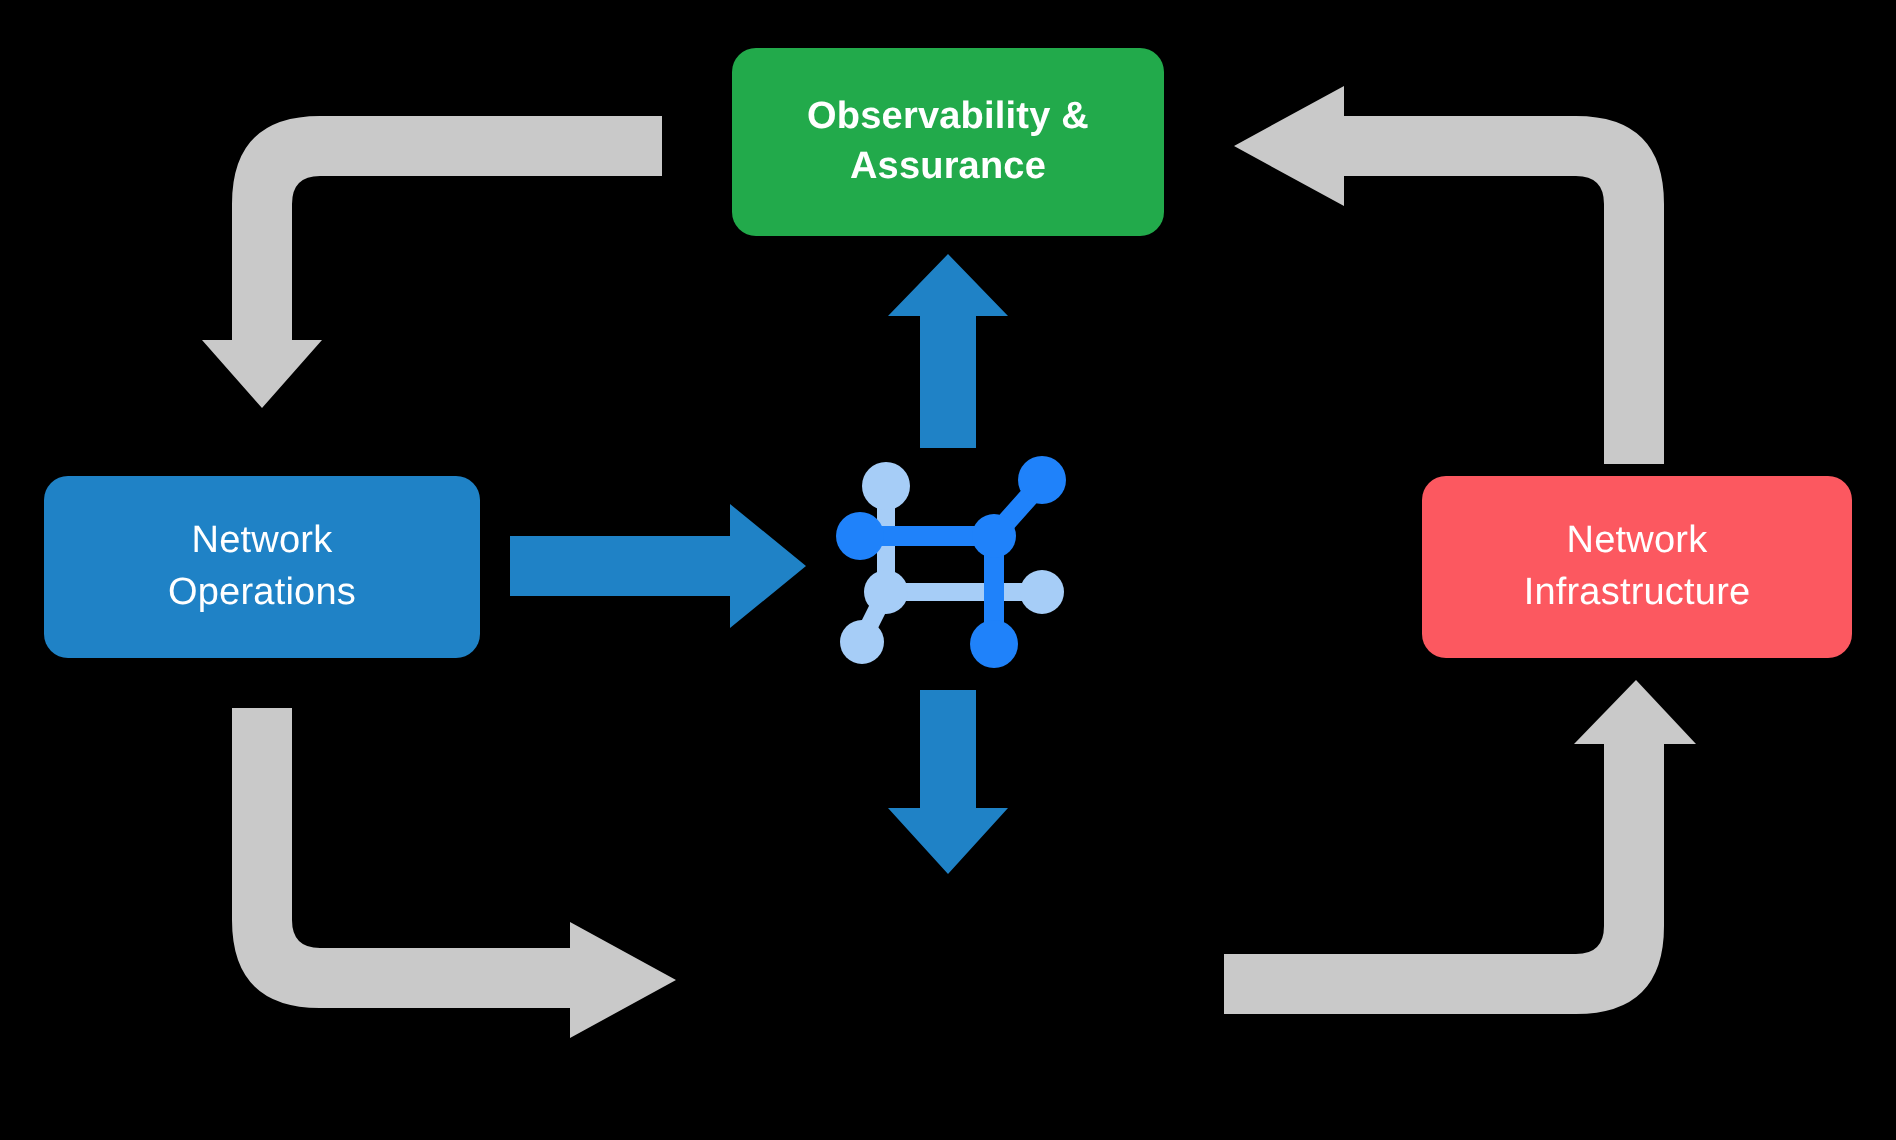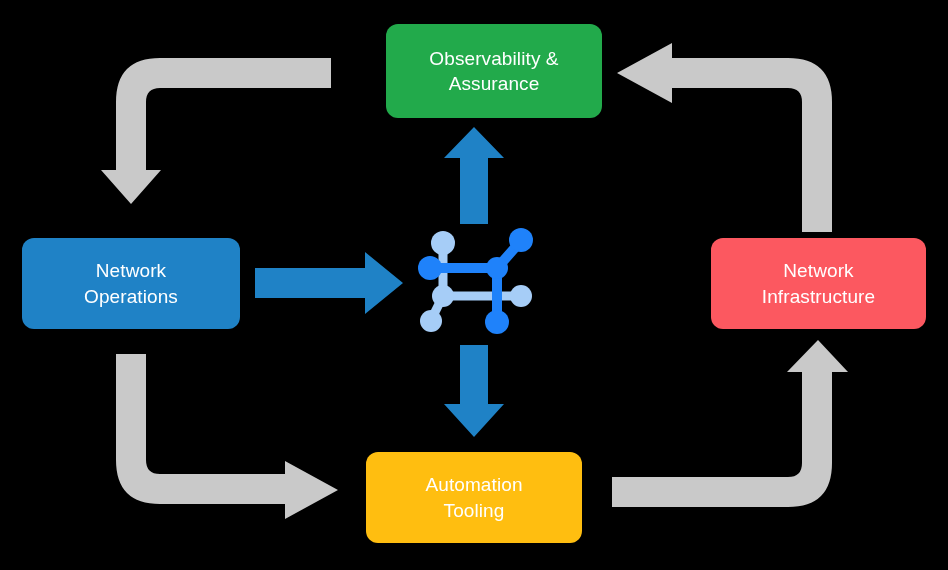--- a/index.html
+++ b/index.html
@@ -35,21 +35,21 @@
     color: #ffffff;
     font-size: 19px;
     line-height: 1.32;
     font-weight: 400;
     letter-spacing: 0.1px;
     box-sizing: border-box;
     padding: 4px 10px;
     white-space: pre-line;
   }
   #box-observability {
-    left: 386px; top: 24px; width: 216px; height: 94px;
+    left: 366px; top: 24px; width: 216px; height: 94px; font-weight: bold;
   }
   #box-network-operations {
     left: 22px; top: 238px; width: 218px; height: 91px;
   }
   #box-network-infrastructure {
     left: 711px; top: 238px; width: 215px; height: 91px;
   }
   #box-automation-tooling {
     left: 366px; top: 452px; width: 216px; height: 91px;
   }
@@ -105,16 +105,14 @@
 
   <div class="node-box" id="box-observability" style="background-color: rgb(34, 170, 75);">Observability &amp;
 Assurance</div>
 
   <div class="node-box" id="box-network-operations" style="background-color: rgb(31, 130, 198);">Network
 Operations</div>
 
   <div class="node-box" id="box-network-infrastructure" style="background-color: rgb(252, 88, 96);">Network
 Infrastructure</div>
 
-  <div class="node-box" id="box-automation-tooling" style="background-color: rgb(255, 190, 16);">Automation
-Tooling</div>
 
 </div>
 
 </body></html>

